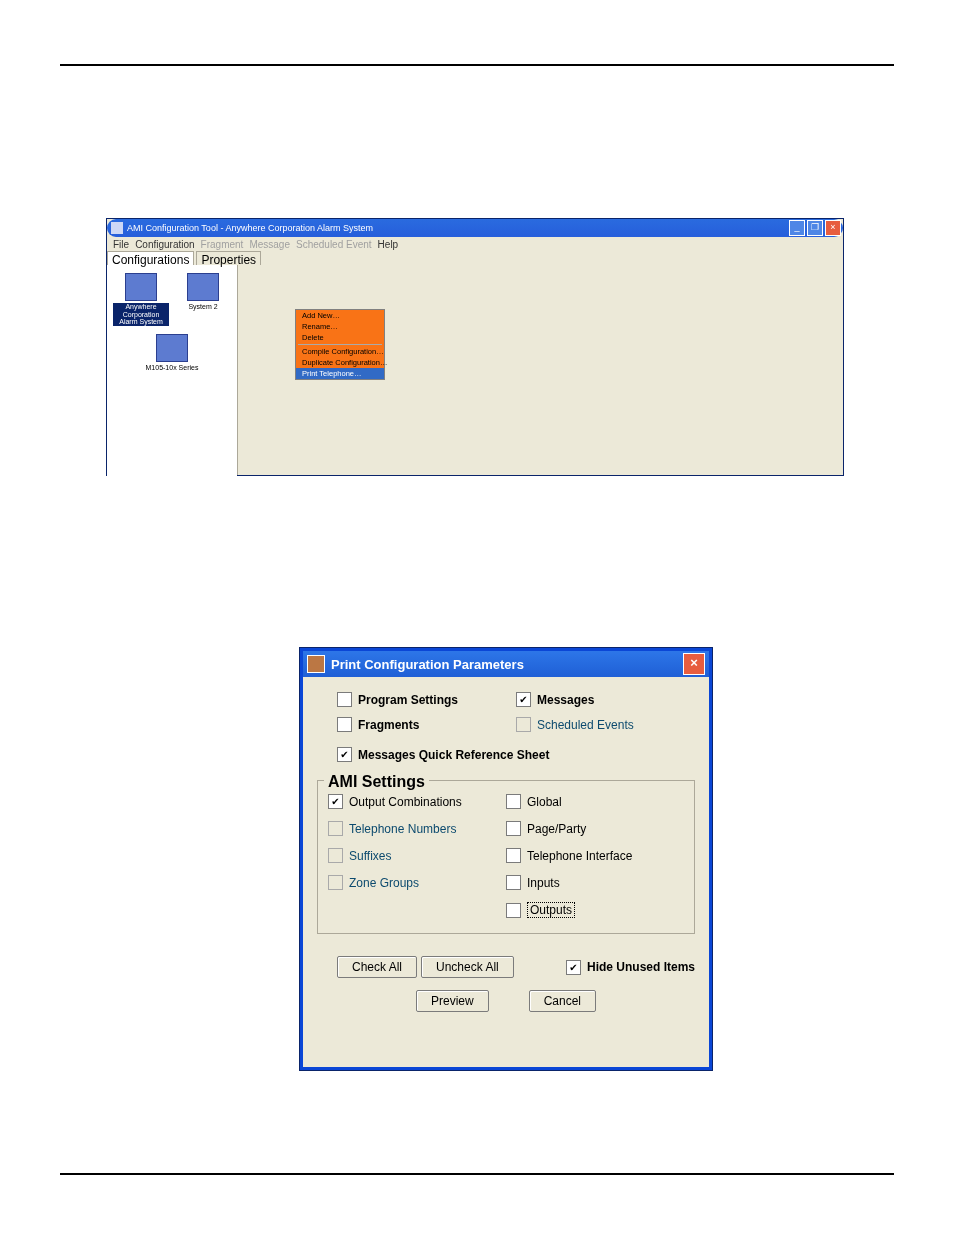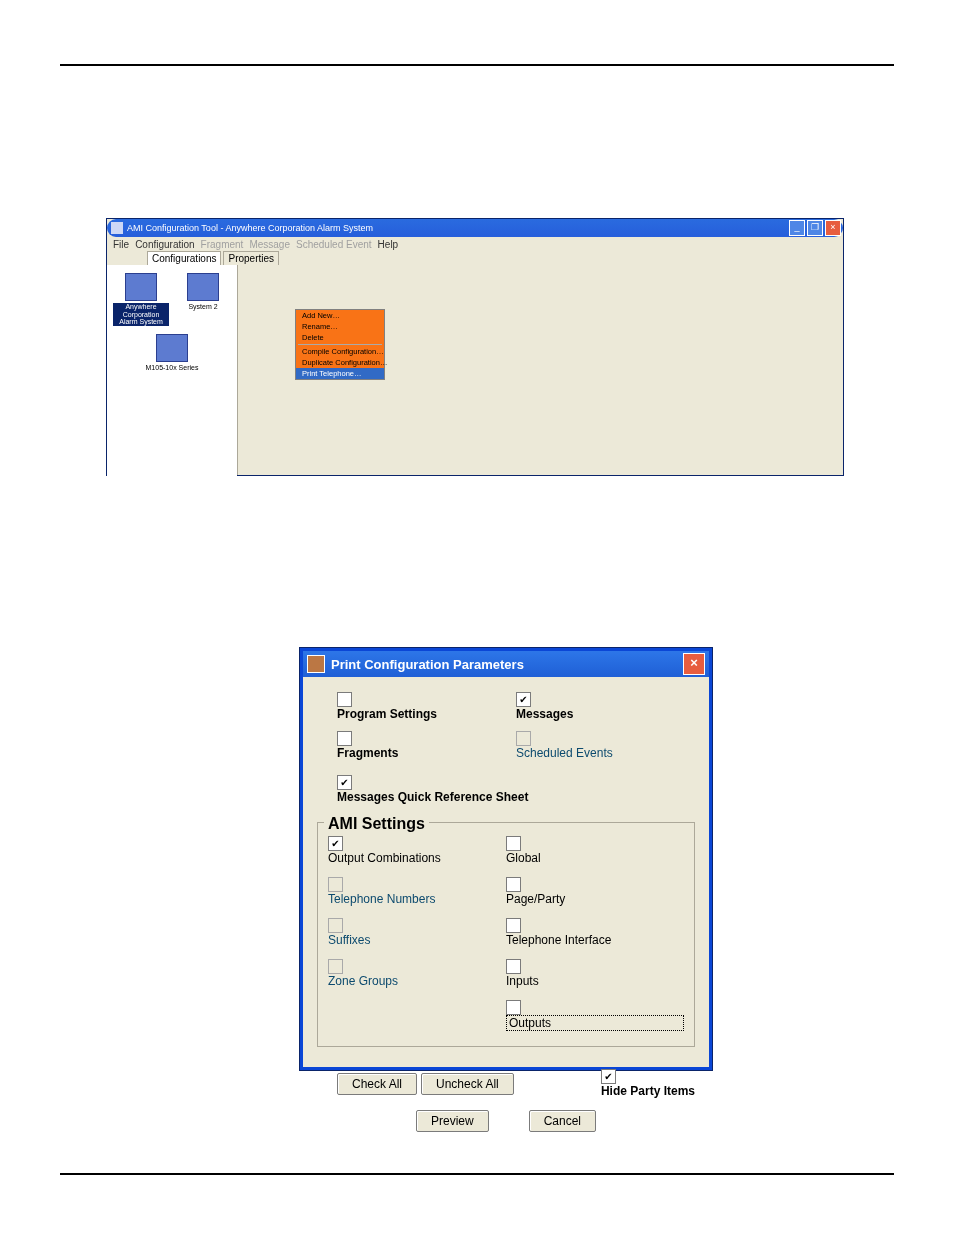--- a/index.html
+++ b/index.html
@@ -83,23 +83,22 @@
     height: calc(100% - 32px);
   }
   .appwin .side {
     width: 130px;
     background: #ece9d8;
     border-right: 1px solid #aca899;
     position: relative;
   }
   .appwin .side .tabs {
     height: 14px;
-    font-size: 10px;
-    display: flex;
-    padding-left: 40px;
+    font-size: 12px;
+    display: flex;
   }
   .appwin .side .tab {
     padding: 1px 4px 0 4px;
     border: 1px solid #aca899;
     border-bottom: none;
     margin-right: 2px;
     background: #ece9d8;
   }
   .appwin .side .tab.active {
     background: #fff;
@@ -197,22 +196,23 @@
     text-align: center;
     font-weight: bold;
     line-height: 18px;
   }
   .dialog .dbody {
     padding: 10px 14px 10px 14px;
     font-size: 12px;
   }
   .checkrow {
     display: flex;
+    align-items: center;
     margin: 5px 0;
-    flex-direction: column;
+    gap: 6px;
   }
   .checkrow.bold .cblabel { font-weight: bold; }
   .checkrow.disabled .cblabel { color: #0c4a6e; }
   .checkrow.disabled .cbox { border-color: #a9a9a9; background: #ece9d8; }
   .cbox {
     width: 13px; height: 13px;
     border: 1px solid #7b7b7b;
     background: #fff;
     display: inline-flex;
     align-items: center;
@@ -418,21 +418,21 @@
           </div>
         </div>
       </div>
 
       <div class="btnrow" style="padding-left:20px; margin-top:22px;">
         <div class="btn">Check All</div>
         <div class="btn">Uncheck All</div>
         <span class="rspacer"></span>
         <div class="checkrow bold" style="margin:0;">
           <span class="cbox checked"></span>
-          <span class="cblabel">Hide Party Items</span>
+          <span class="cblabel">Hide Unused Items</span>
         </div>
       </div>
 
       <div class="finalrow">
         <div class="btn">Preview</div>
         <div class="btn">Cancel</div>
       </div>
     </div>
   </div>
 

